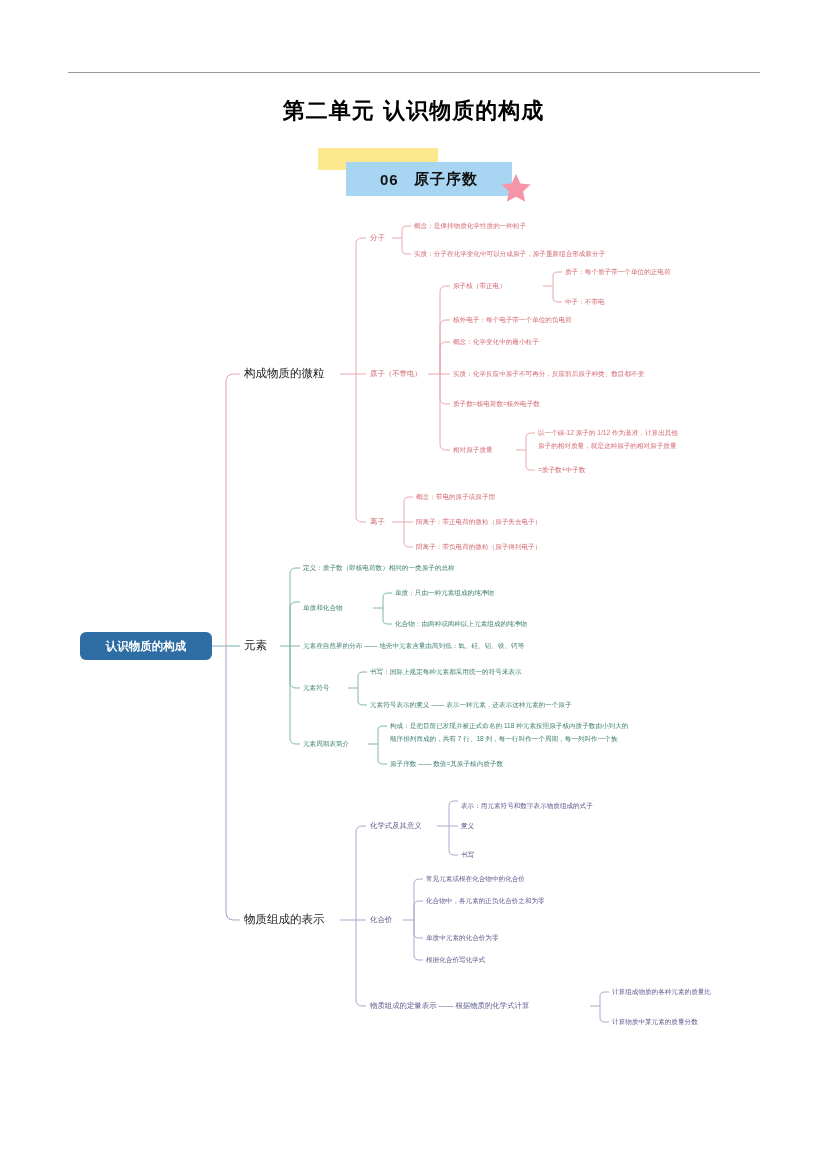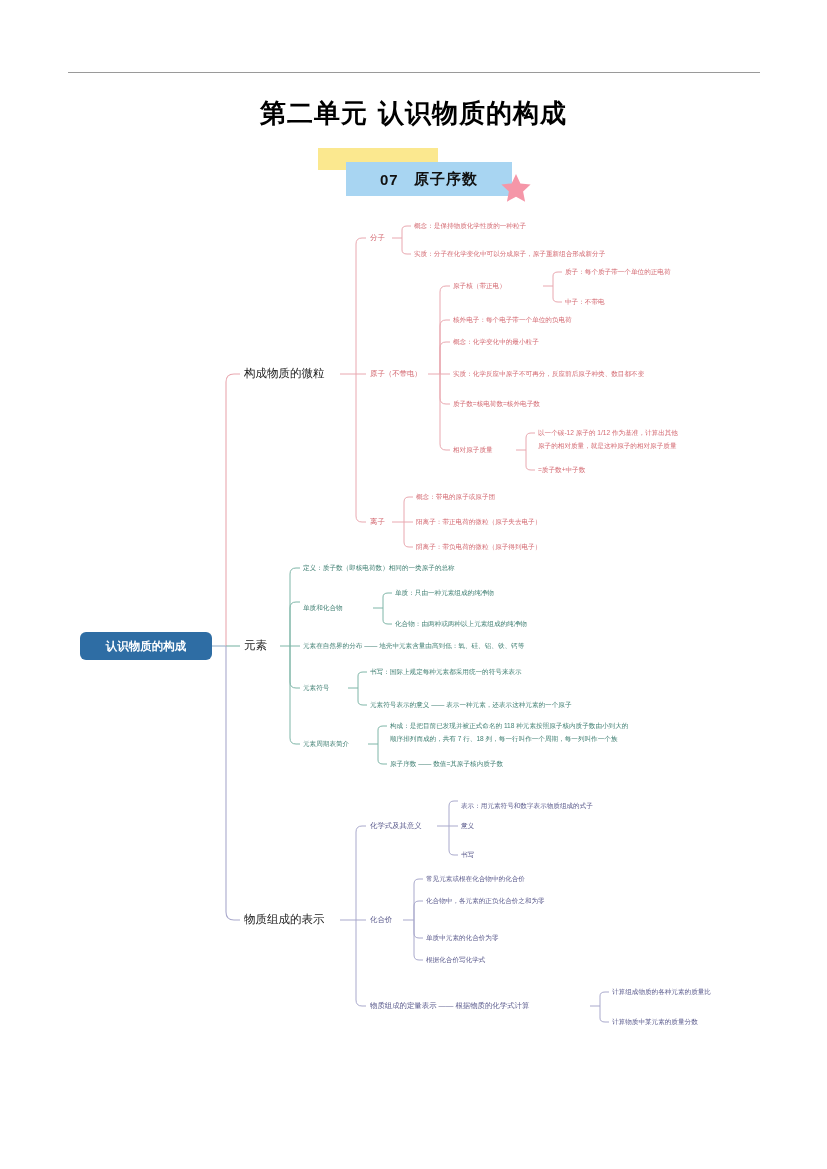--- a/index.html
+++ b/index.html
@@ -13,21 +13,21 @@
 
   .top-rule{
     position:absolute;left:68px;top:72px;width:692px;height:1px;
     background:#9a9a9a;
   }
 
   .doc-title{
     position:absolute;left:0;top:96px;width:827px;
     text-align:center;
     font-family:"DejaVu Serif","Liberation Serif",serif;
-    font-weight:bold;font-size:26px;color:#000;
+    font-weight:bold;font-size:22px;color:#000;
     letter-spacing:1px;
   }
 
   .badge-wrap{position:absolute;left:318px;top:148px;width:220px;height:62px;}
   .badge-yellow{
     position:absolute;left:0;top:0;width:120px;height:22px;
     background:#fbe88f;
   }
   .badge-blue{
     position:absolute;left:28px;top:14px;width:166px;height:34px;
@@ -67,21 +67,21 @@
 
 <div class="page">
 
   <div class="top-rule"></div>
 
   <div class="doc-title">第二单元  认识物质的构成</div>
 
   <div class="badge-wrap">
     <div class="badge-yellow"></div>
     <div class="badge-blue"></div>
-    <div class="badge-text"><span>07</span>&nbsp;&nbsp;&nbsp;<span>原子序数</span></div>
+    <div class="badge-text"><span>06</span>&nbsp;&nbsp;&nbsp;<span>原子序数</span></div>
     <svg class="badge-star" viewBox="0 0 32 32">
       <path d="M16 2 L20.4 11.4 L30.6 12.6 L23.1 19.6 L25.1 29.7 L16 24.7 L6.9 29.7 L8.9 19.6 L1.4 12.6 L11.6 11.4 Z" fill="#f596a8"></path>
     </svg>
   </div>
 
   <svg class="map" viewBox="0 0 827 1169">
 
     <g>
       <rect x="80" y="632" width="132" height="28" rx="6" ry="6" fill="#2e6da4"></rect>
       <text class="node-text root-label" x="146" y="647" text-anchor="middle">认识物质的构成</text>

